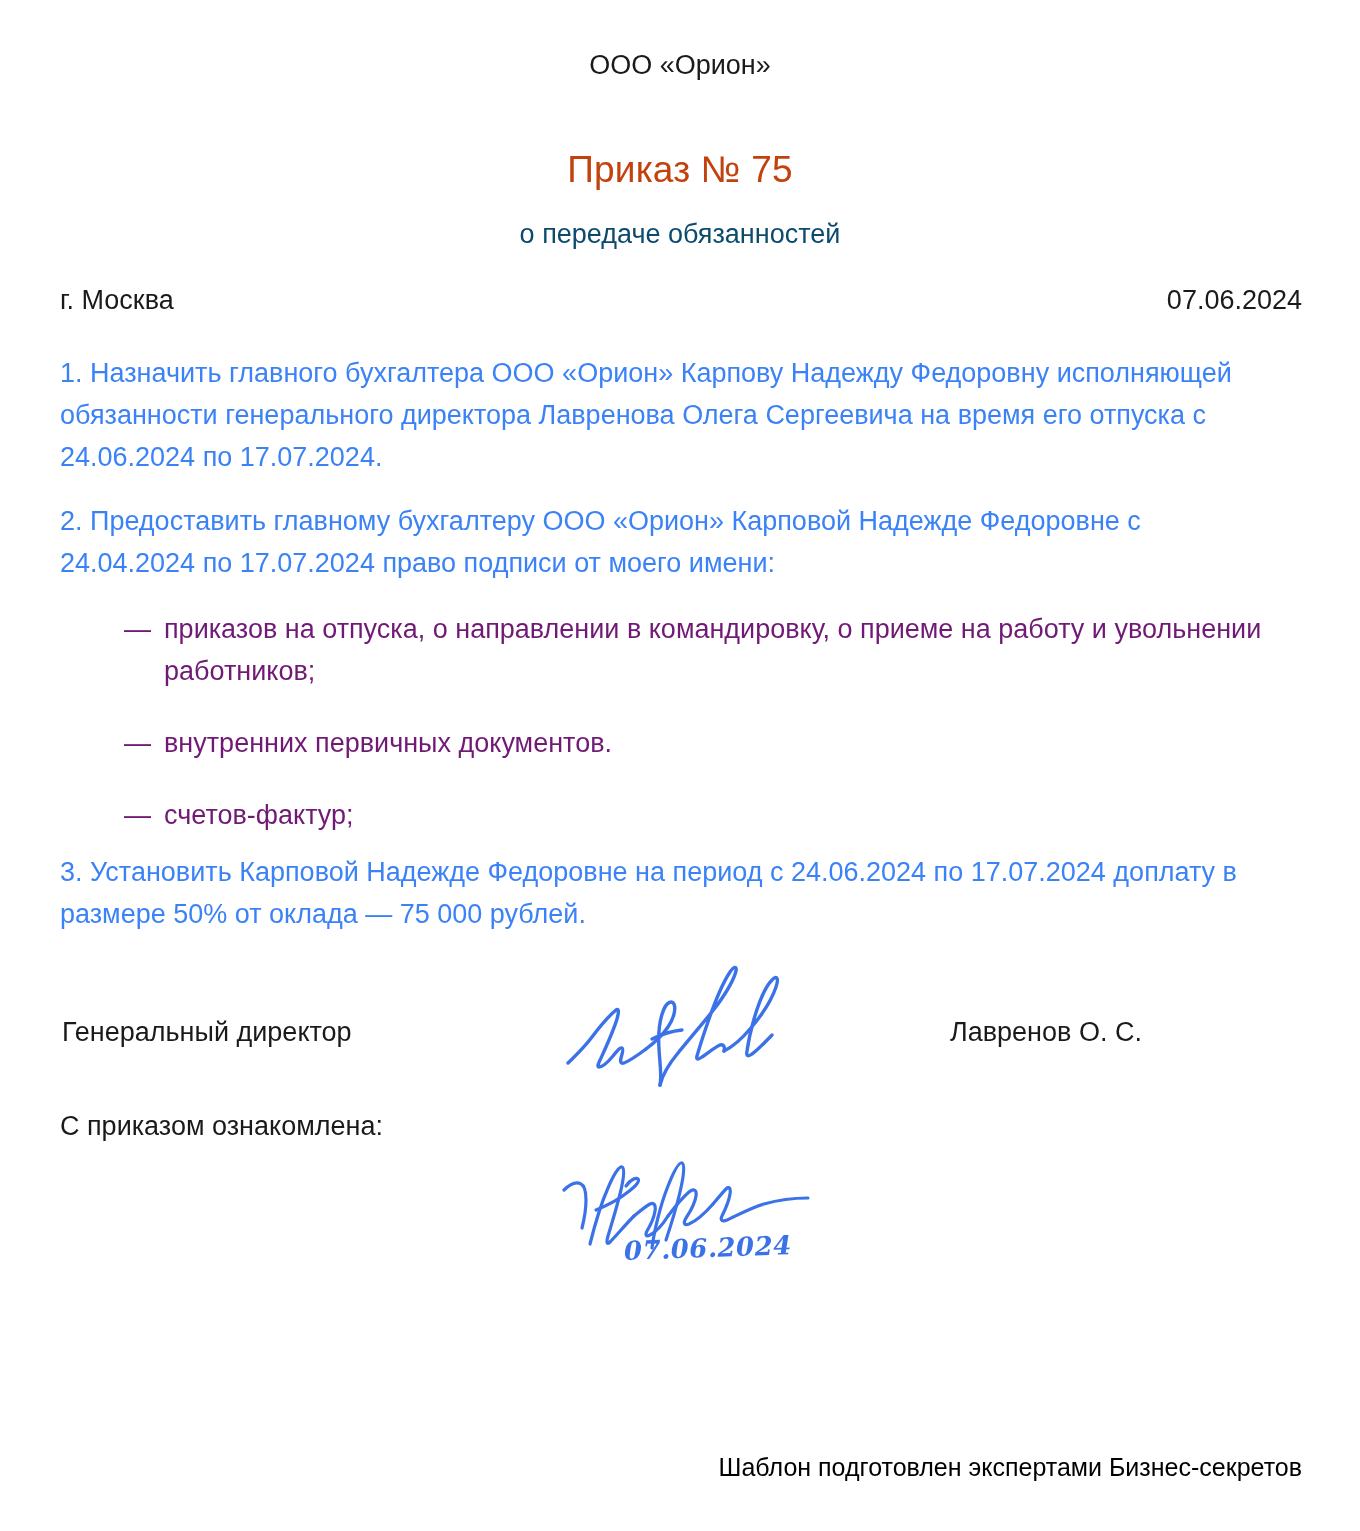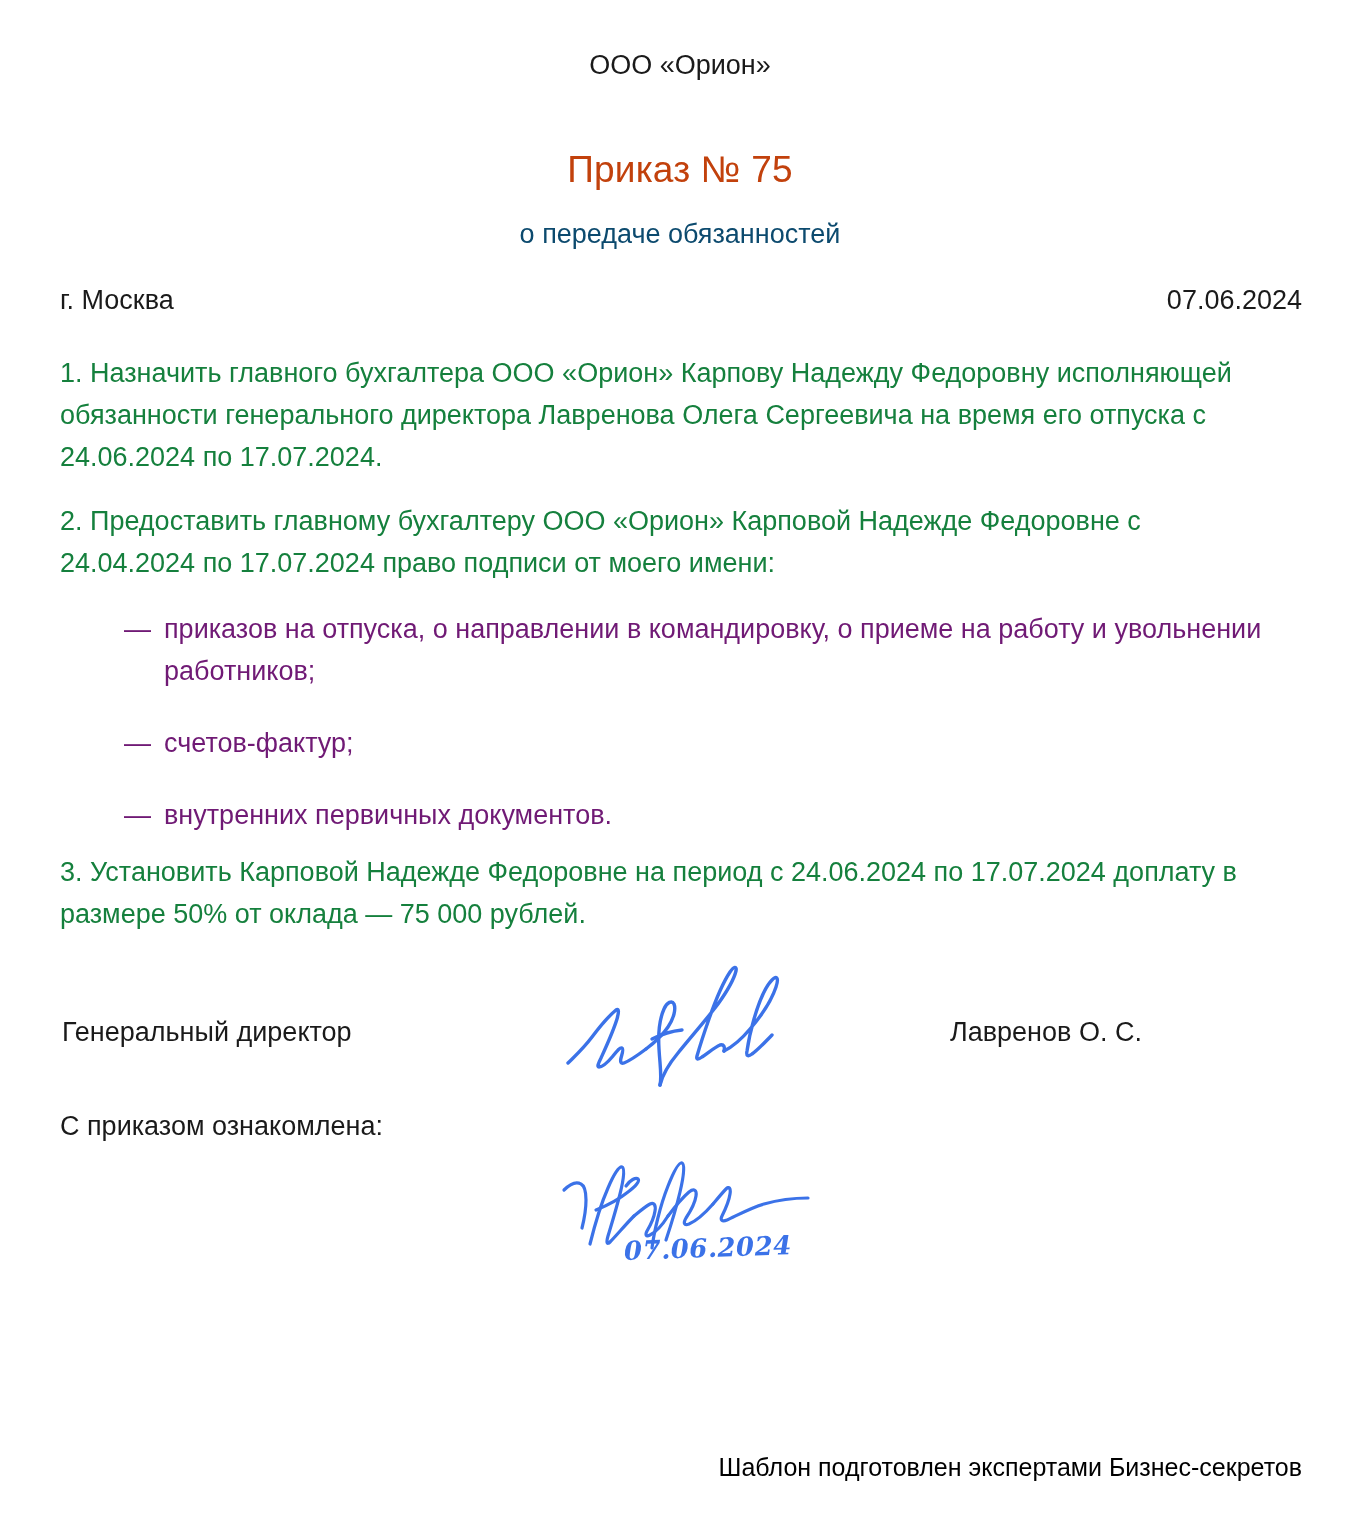--- a/index.html
+++ b/index.html
@@ -70,21 +70,21 @@
     line-height: 34px;
   }
 
   
   .body-block {
     position: absolute;
     left: 60px;
     width: 1190px;
     font-size: 27px;
     line-height: 42px;
-    color: #15803d;
+    color: #3b82f6;
   }
   .p1 { top: 352px; }
   .p2 { top: 500px; }
   .p3 { top: 851px; }
 
   .bullets {
     position: absolute;
     left: 124px;
     top: 608px;
     width: 1140px;
@@ -197,24 +197,24 @@
 
   <div class="body-block p1">1. Назначить главного бухгалтера ООО «Орион» Карпову Надежду Федоровну исполняющей обязанности генерального директора Лавренова Олега Сергеевича на время его отпуска с 24.06.2024 по 17.07.2024.</div>
 
   <div class="body-block p2">2. Предоставить главному бухгалтеру ООО «Орион» Карповой Надежде Федоровне с 24.04.2024 по 17.07.2024 право подписи от моего имени:</div>
 
   <div class="bullets">
     <div class="bullet">
       <span class="dash">—</span><span>приказов на отпуска, о направлении в командировку, о приеме на работу и увольнении работников;</span>
     </div>
     <div class="bullet">
-      <span class="dash">—</span><span>счетов-фактур;</span>
+      <span class="dash">—</span><span>внутренних первичных документов.</span>
     </div>
     <div class="bullet">
-      <span class="dash">—</span><span>внутренних первичных документов.</span>
+      <span class="dash">—</span><span>счетов-фактур;</span>
     </div>
   </div>
 
   <div class="body-block p3">3. Установить Карповой Надежде Федоровне на период с 24.06.2024 по 17.07.2024 доплату в размере 50% от оклада — 75 000 рублей.</div>
 
   <div class="sig-row sig-row-1">
     <span class="role">Генеральный директор</span>
     <span class="person">Лавренов О. С.</span>
   </div>
 

